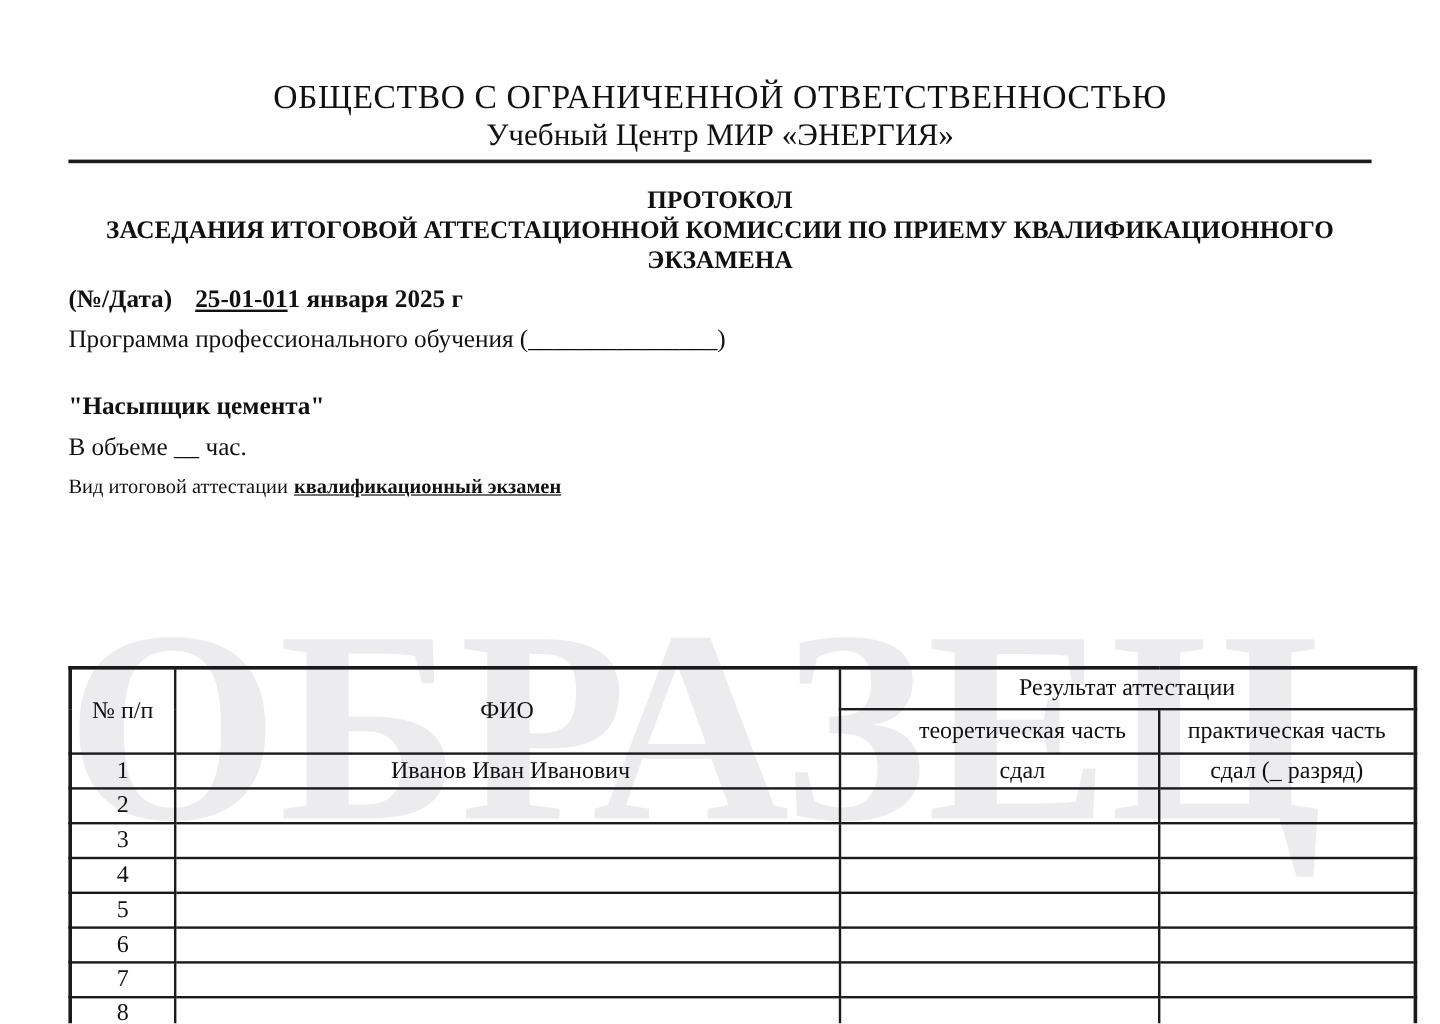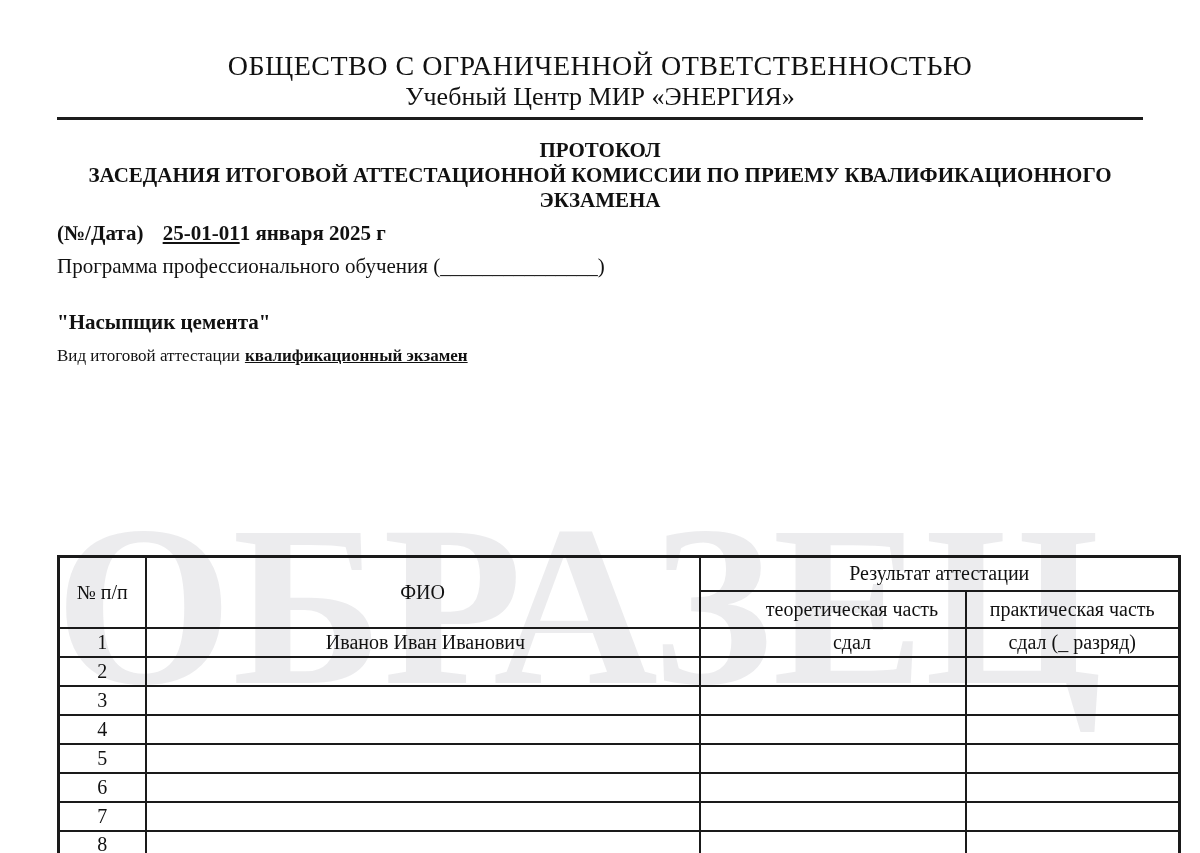--- a/index.html
+++ b/index.html
@@ -8,21 +8,21 @@
     position: relative;
     width: 1200px;
     height: 853px;
     background: #ffffff;
     overflow: hidden;
     font-family: "Liberation Serif", "DejaVu Serif", serif;
     color: #111111;
   }
   .content {
     position: relative;
-    margin: 0 57px;
+    margin: 16px 57px;
     width: 1086px;
   }
 
   
   .org-header { padding-top: 50px; text-align: center; }
   .org-line1 { font-size: 28px; line-height: 32px; letter-spacing: 0.5px; }
   .org-line2 { font-size: 26px; line-height: 30px; }
   .header-rule {
     margin-top: 5px;
     border: 0;
@@ -132,20 +132,25 @@
       <span class="bold">1 января 2025 г</span>
     </div>
 
     <div class="program-line">
       <span>Программа профессионального обучения  (</span><span>_______________</span><span>)</span>
     </div>
 
     <div class="profession-line">"Насыпщик цемента"</div>
 
 
+    <div class="volume-line">
+      <span>В объеме</span>
+      <span>__</span>
+      <span>час.</span>
+    </div>
 
     <div class="attestation-line">
       <span>Вид итоговой аттестации</span><span class="value-underline">квалификационный экзамен</span>
     </div>
 
   </div>
 
   <div class="roster-wrap">
     <table class="roster">
       <colgroup>

